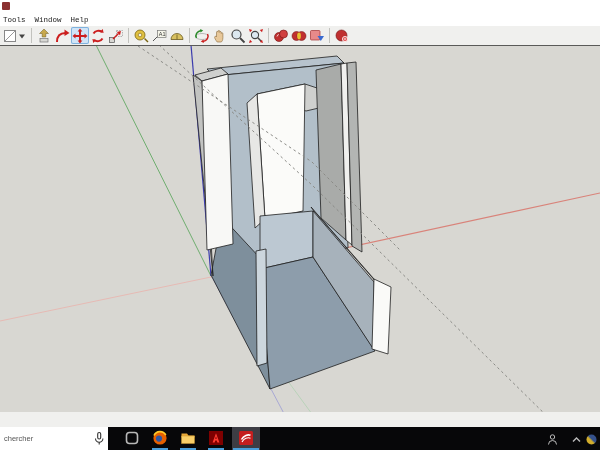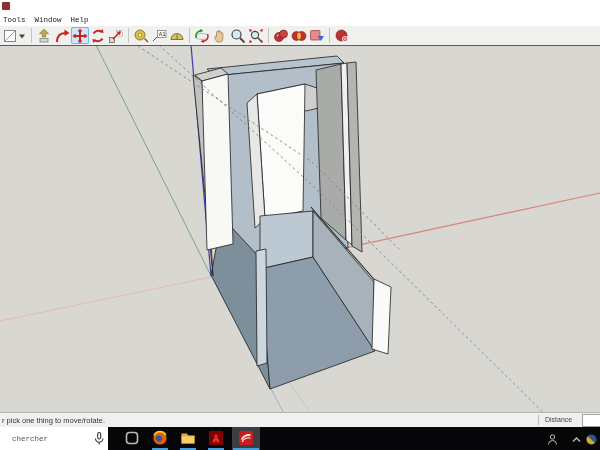--- a/index.html
+++ b/index.html
@@ -27,22 +27,22 @@
     border-top:1px solid #b4b4b0;font-size:7.5px;color:#333;}
   #status-msg{position:absolute;left:2px;top:3px;}
   #status-sep{position:absolute;left:538px;top:2px;width:1px;height:10px;background:#bbb;}
   #distance-label{position:absolute;left:545px;top:3px;font-size:7px;color:#444;}
   #distance-box{position:absolute;left:582px;top:1px;width:30px;height:11px;background:#fff;
     border:1px solid #a0a09c;font-size:7px;color:#333;}
   
   #taskbar{position:absolute;left:0;top:427px;width:600px;height:23px;background:#070709;}
   #searchbox{position:absolute;left:0;top:0;width:108px;height:23px;background:#fff;
     display:flex;align-items:center;}
-  #search-text{font-size:7.5px;color:#555;padding-left:12px;border:none;outline:none;width:82px;
-    font-family:Liberation Mono, monospace;background:transparent;}
+  #search-text{font-size:7.5px;color:#555;padding-left:4px;border:none;outline:none;width:82px;
+    font-family:Liberation Sans, sans-serif;background:transparent;}
   #mic{position:absolute;right:2px;top:4px;}
   .tb-icon{position:absolute;top:3px;width:16px;height:16px;}
   .tb-tile{position:absolute;top:0;height:23px;background:#3d3d44;}
   .tb-under{position:absolute;top:20.5px;height:2px;background:#4a9eda;}
   .tray-icon{position:absolute;top:5px;width:13px;height:13px;opacity:.9;}
 </style>
 </head>
 <body>
 
 <div id="screen">
@@ -210,26 +210,20 @@
         <polygon points="313,211 374,282 374,350 313,257" fill="#a7b2bb" stroke="#1e1e1e" stroke-width="0.8" stroke-linejoin="round"></polygon>
         <polygon points="311,207 374,279 377,283 314,211" fill="#f2f2f0" stroke="#1e1e1e" stroke-width="0.8" stroke-linejoin="round"></polygon>
         <polygon points="374,279 391,287 388,354 372,349" fill="#fafaf8" stroke="#1e1e1e" stroke-width="0.8" stroke-linejoin="round"></polygon>
         <polygon points="193,75 202,81 213,276" fill="#c2c3c1" stroke="#1e1e1e" stroke-width="0.8" stroke-linejoin="round"></polygon>
         <polygon points="195,75 221,68 228,74 202,81" fill="#cfd0ce" stroke="#1e1e1e" stroke-width="0.8" stroke-linejoin="round"></polygon>
         <polygon points="202,81 228,74 233,244 207,250" fill="#f8f8f6" stroke="#1e1e1e" stroke-width="0.8" stroke-linejoin="round"></polygon>
         <polyline points="159,45 312,185 556,425" fill="none" stroke="#8a8a86" stroke-width="1" stroke-dasharray="2.5 3"></polyline>
         <polyline points="138,46 312,162 400,250" fill="none" stroke="#8a8a86" stroke-width="1" stroke-dasharray="2.5 3"></polyline>
       </svg>
     </div>
-  <div id="statusbar">
-    <span id="status-msg">r pick one thing to move/rotate.</span>
-    <div id="status-sep"></div>
-    <span id="distance-label">Distance</span>
-    <div id="distance-box"></div>
-  </div>
   <div id="taskbar">
     <div id="searchbox">
       <input id="search-text" value="chercher" style="">
       <span id="mic"><svg width="14" height="15" viewBox="0 0 14 15">
             <rect x="5.7" y="1.5" width="3" height="6.5" rx="1.5" fill="none" stroke="#333" stroke-width="1.1"></rect>
             <path d="M3.5 7.5a3.7 3.7 0 0 0 7.4 0M7.2 11.2v2.3" stroke="#333" stroke-width="1.1" fill="none"></path>
           </svg></span>
     </div>
   <div class="tb-icon" style="left: 124px;"><svg width="16" height="16" viewBox="0 0 16 16">
           <rect x="2.5" y="2.5" width="11" height="11" rx="3" fill="none" stroke="#b8b8b8" stroke-width="1.6"></rect>

